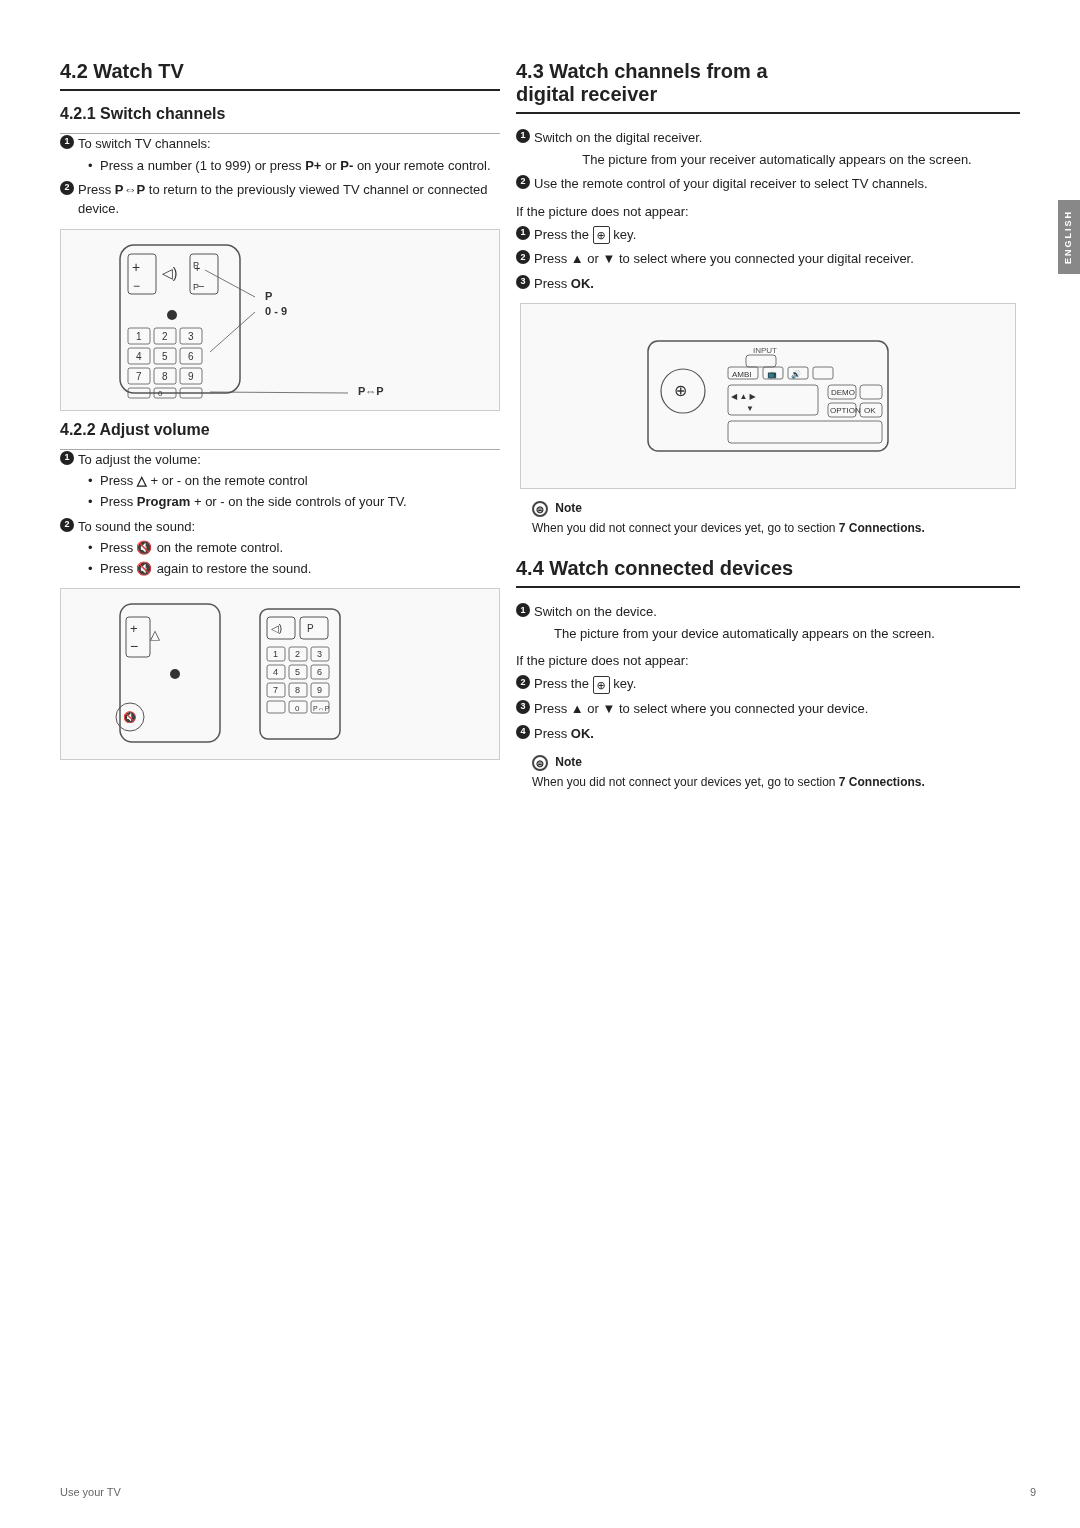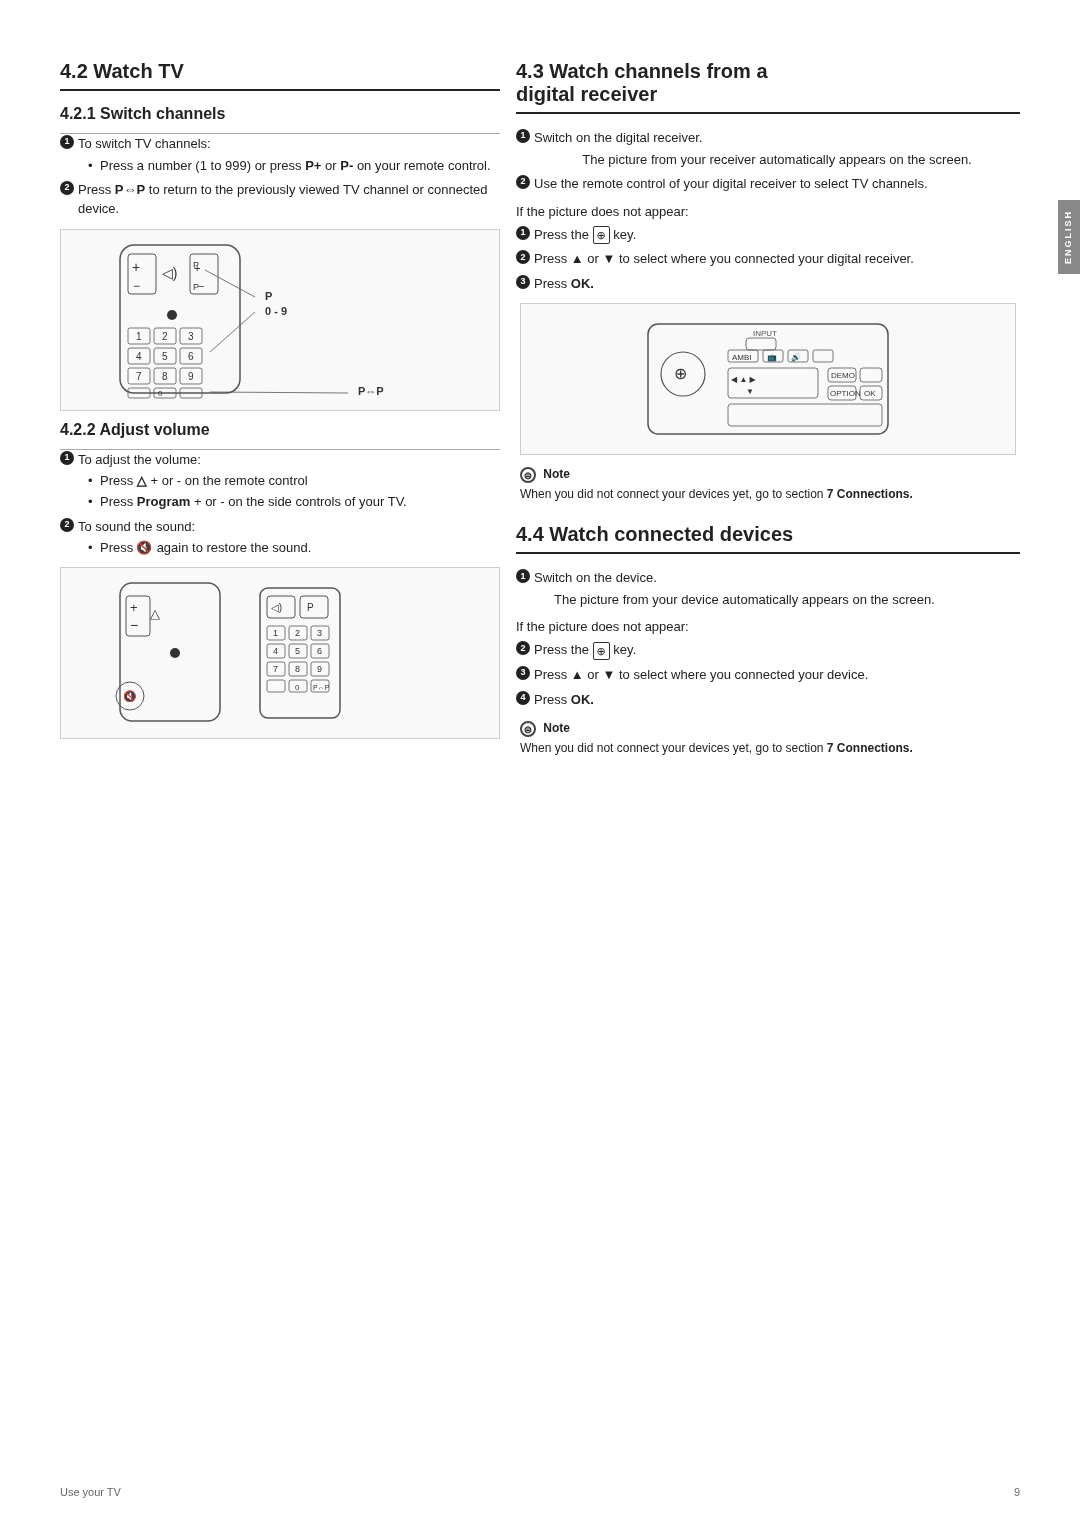--- a/index.html
+++ b/index.html
@@ -114,28 +114,28 @@
       width: 340px;
       height: 160px;
     }
     .remote-svg2 {
       width: 340px;
       height: 150px;
     }
     .digital-img {
       border: 1px solid #ccc;
       margin: 10px 4px;
-      padding: 10px;
+      padding: 27px;
       display: flex;
       align-items: flex-end;
       justify-content: center;
       background: #f9f9f9;
     }
     .note-block {
-      margin: 8px 4px;
+      margin: 8px 16px;
       font-size: 12px;
       line-height: 1.5;
     }
     .note-icon {
       display: inline-block;
       width: 16px;
       height: 16px;
       border: 2px solid #444;
       border-radius: 50%;
       font-size: 10px;
@@ -151,21 +151,21 @@
     }
     .note-text {
       font-size: 12px;
       margin-top: 2px;
       line-height: 1.5;
     }
     .footer {
       position: absolute;
       bottom: 30px;
       left: 60px;
-      right: 60px;
+      right: 44px;
       display: flex;
       justify-content: space-between;
       font-size: 11px;
       color: #666;
     }
     .section-44 {
       margin-top: 20px;
     }
   </style>
 </head>
@@ -258,20 +258,21 @@
           <span>To adjust the volume:</span>
           <ul class="bullet-list">
             <li>Press <b>△</b> + or - on the remote control</li>
             <li>Press <b>Program</b> + or - on the side controls of your TV.</li>
           </ul>
         </li>
         <li>
           <span class="step-num">2</span>
           <span>To sound the sound:</span>
           <ul class="bullet-list">
+            <li>Press <b>🔇</b> on the remote control.</li>
             <li>Press <b>🔇</b> again to restore the sound.</li>
           </ul>
         </li>
       </ol>
 
       <div class="remote-img">
         <svg class="remote-svg2" viewBox="0 0 340 150">
 
           <rect x="10" y="5" width="100" height="138" rx="12" fill="none" stroke="#555" stroke-width="1.5"></rect>
 

